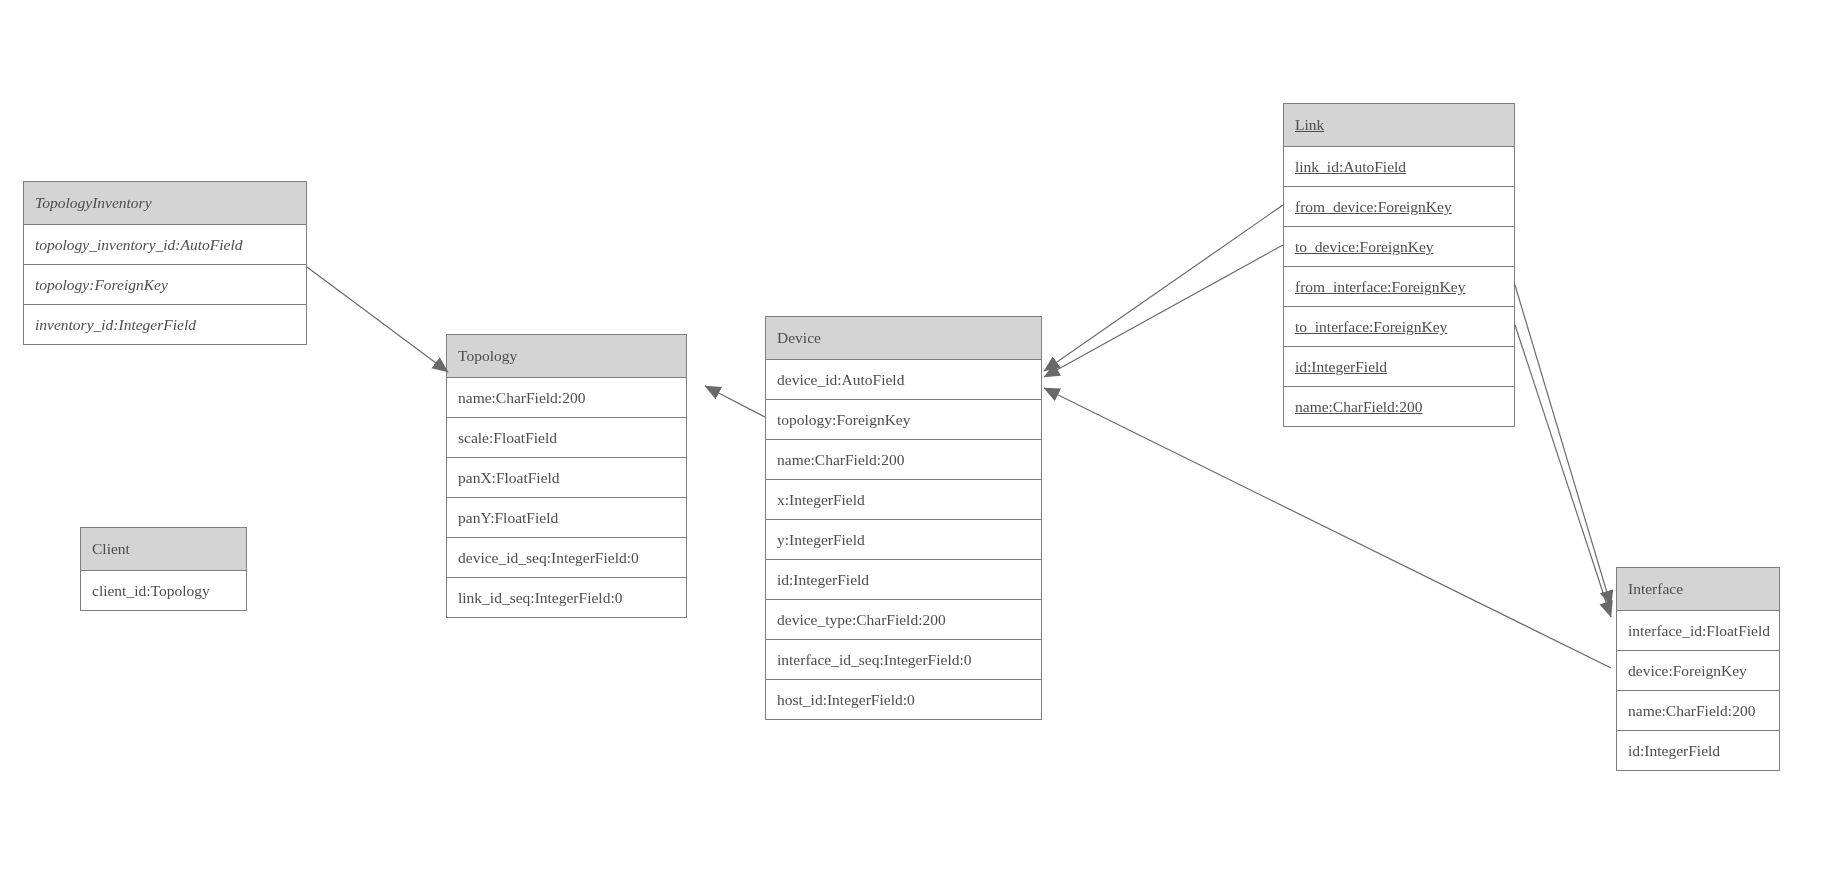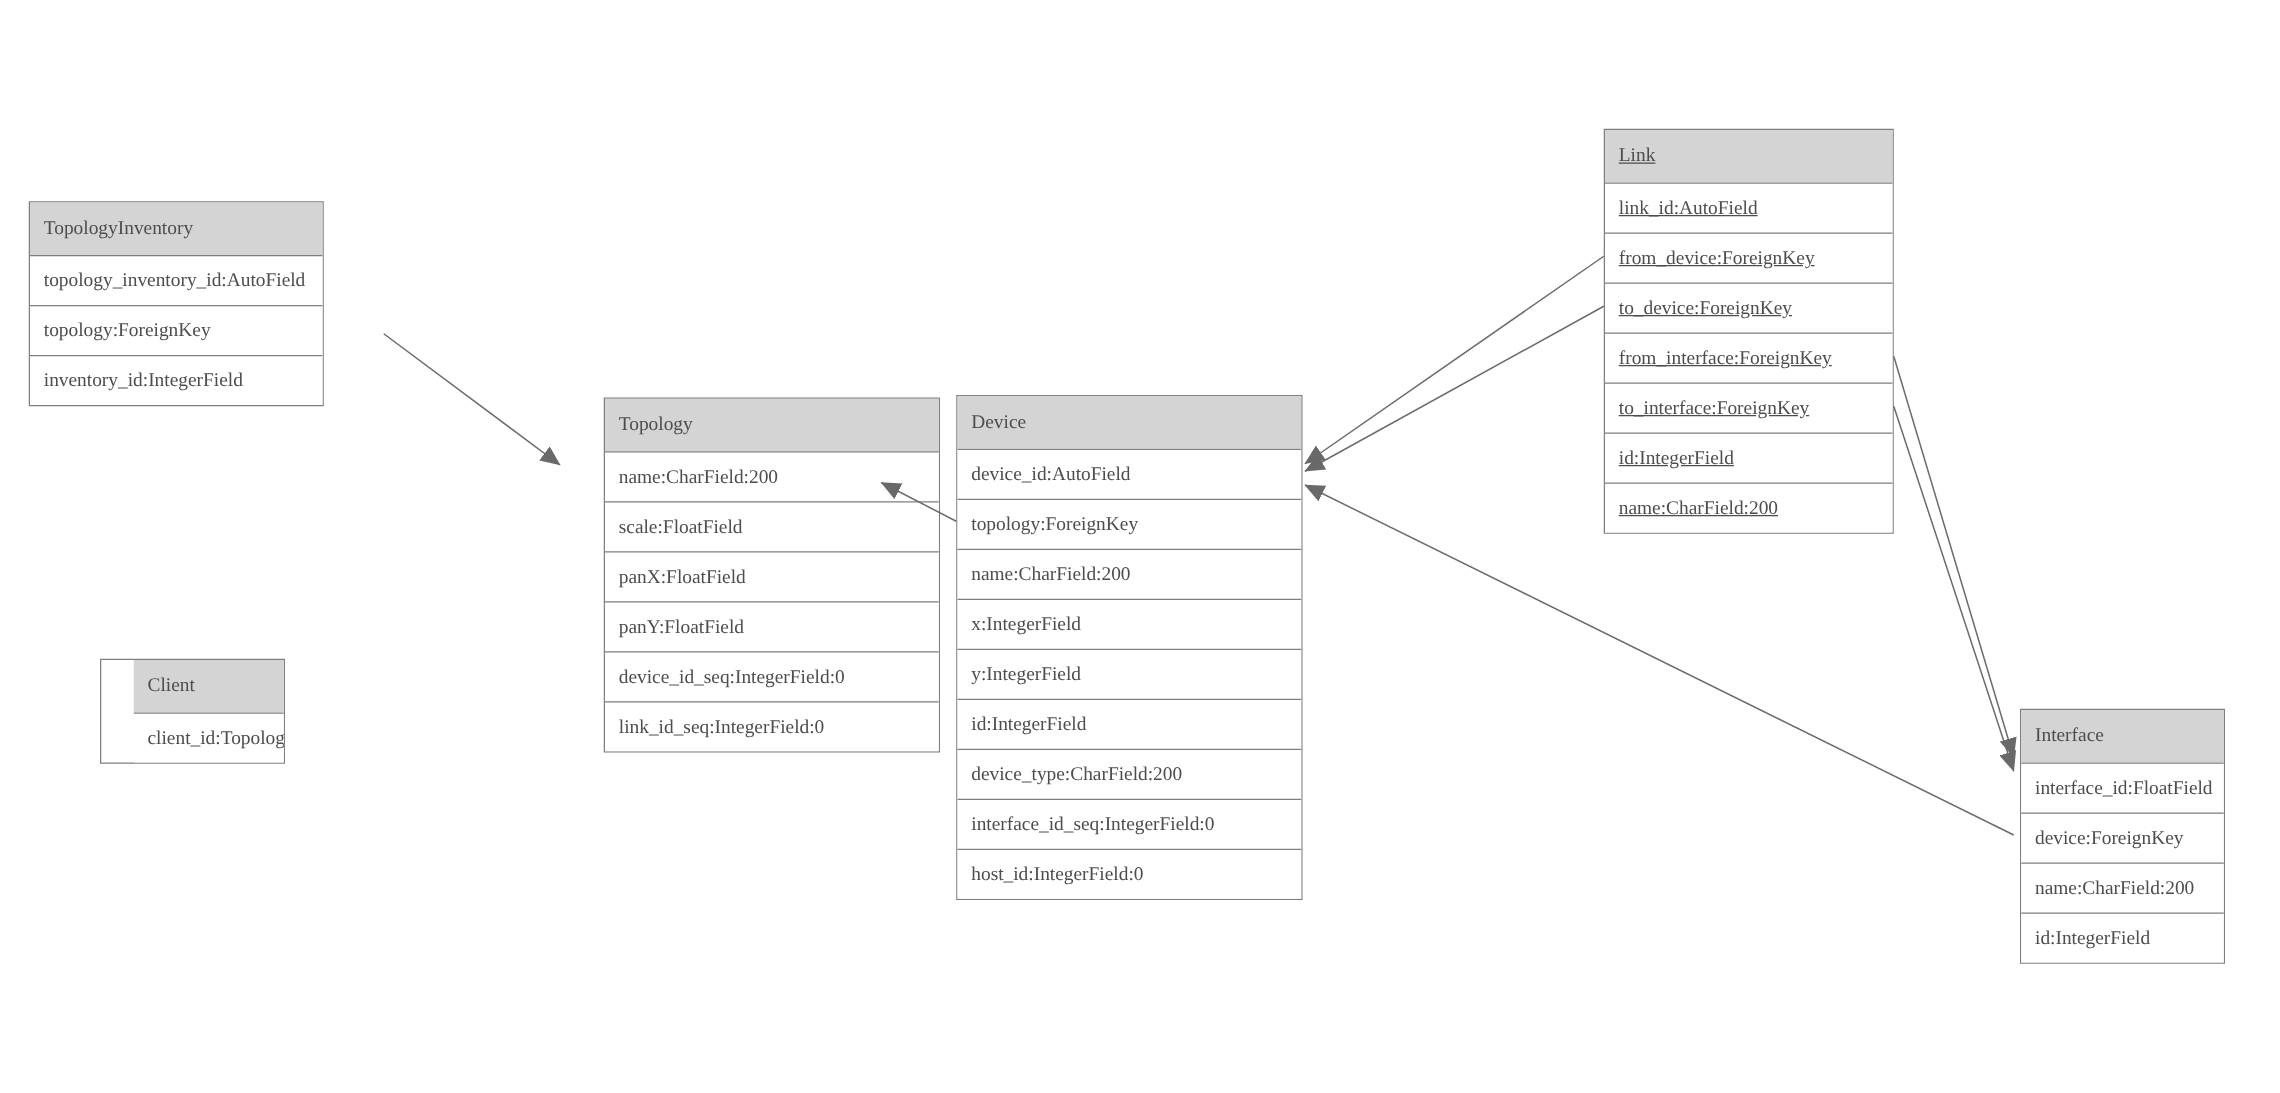--- a/index.html
+++ b/index.html
@@ -57,36 +57,36 @@
     stroke: var(--edge);
     stroke-width: 1.2;
     fill: none;
   }
 </style>
 </head>
 <body>
 
 <div id="canvas">
   <div id="entities">
-      <div class="entity" style="left: 23px; top: 161px; width: 236px;">
+      <div class="entity" style="left: 23px; top: 181px; width: 284px; font-style: italic;">
         <div class="entity-header">TopologyInventory</div>
         <div class="entity-row">topology_inventory_id:AutoField</div>
         <div class="entity-row">topology:ForeignKey</div>
         <div class="entity-row">inventory_id:IntegerField</div>
       </div>
-      <div class="entity" style="left: 446px; top: 318px; width: 269px; margin-left: 37px;">
+      <div class="entity" style="left: 446px; top: 334px; width: 241px;">
         <div class="entity-header">Topology</div>
         <div class="entity-row">name:CharField:200</div>
         <div class="entity-row">scale:FloatField</div>
         <div class="entity-row">panX:FloatField</div>
         <div class="entity-row">panY:FloatField</div>
         <div class="entity-row">device_id_seq:IntegerField:0</div>
         <div class="entity-row">link_id_seq:IntegerField:0</div>
       </div>
-      <div class="entity" style="left: 80px; top: 527px; width: 148px; padding-left: 26px;">
+      <div class="entity" style="left: 80px; top: 527px; width: 167px;">
         <div class="entity-header">Client</div>
         <div class="entity-row">client_id:Topology</div>
       </div>
       <div class="entity" style="left: 765px; top: 316px; width: 277px;">
         <div class="entity-header">Device</div>
         <div class="entity-row">device_id:AutoField</div>
         <div class="entity-row">topology:ForeignKey</div>
         <div class="entity-row">name:CharField:200</div>
         <div class="entity-row">x:IntegerField</div>
         <div class="entity-row">y:IntegerField</div>

